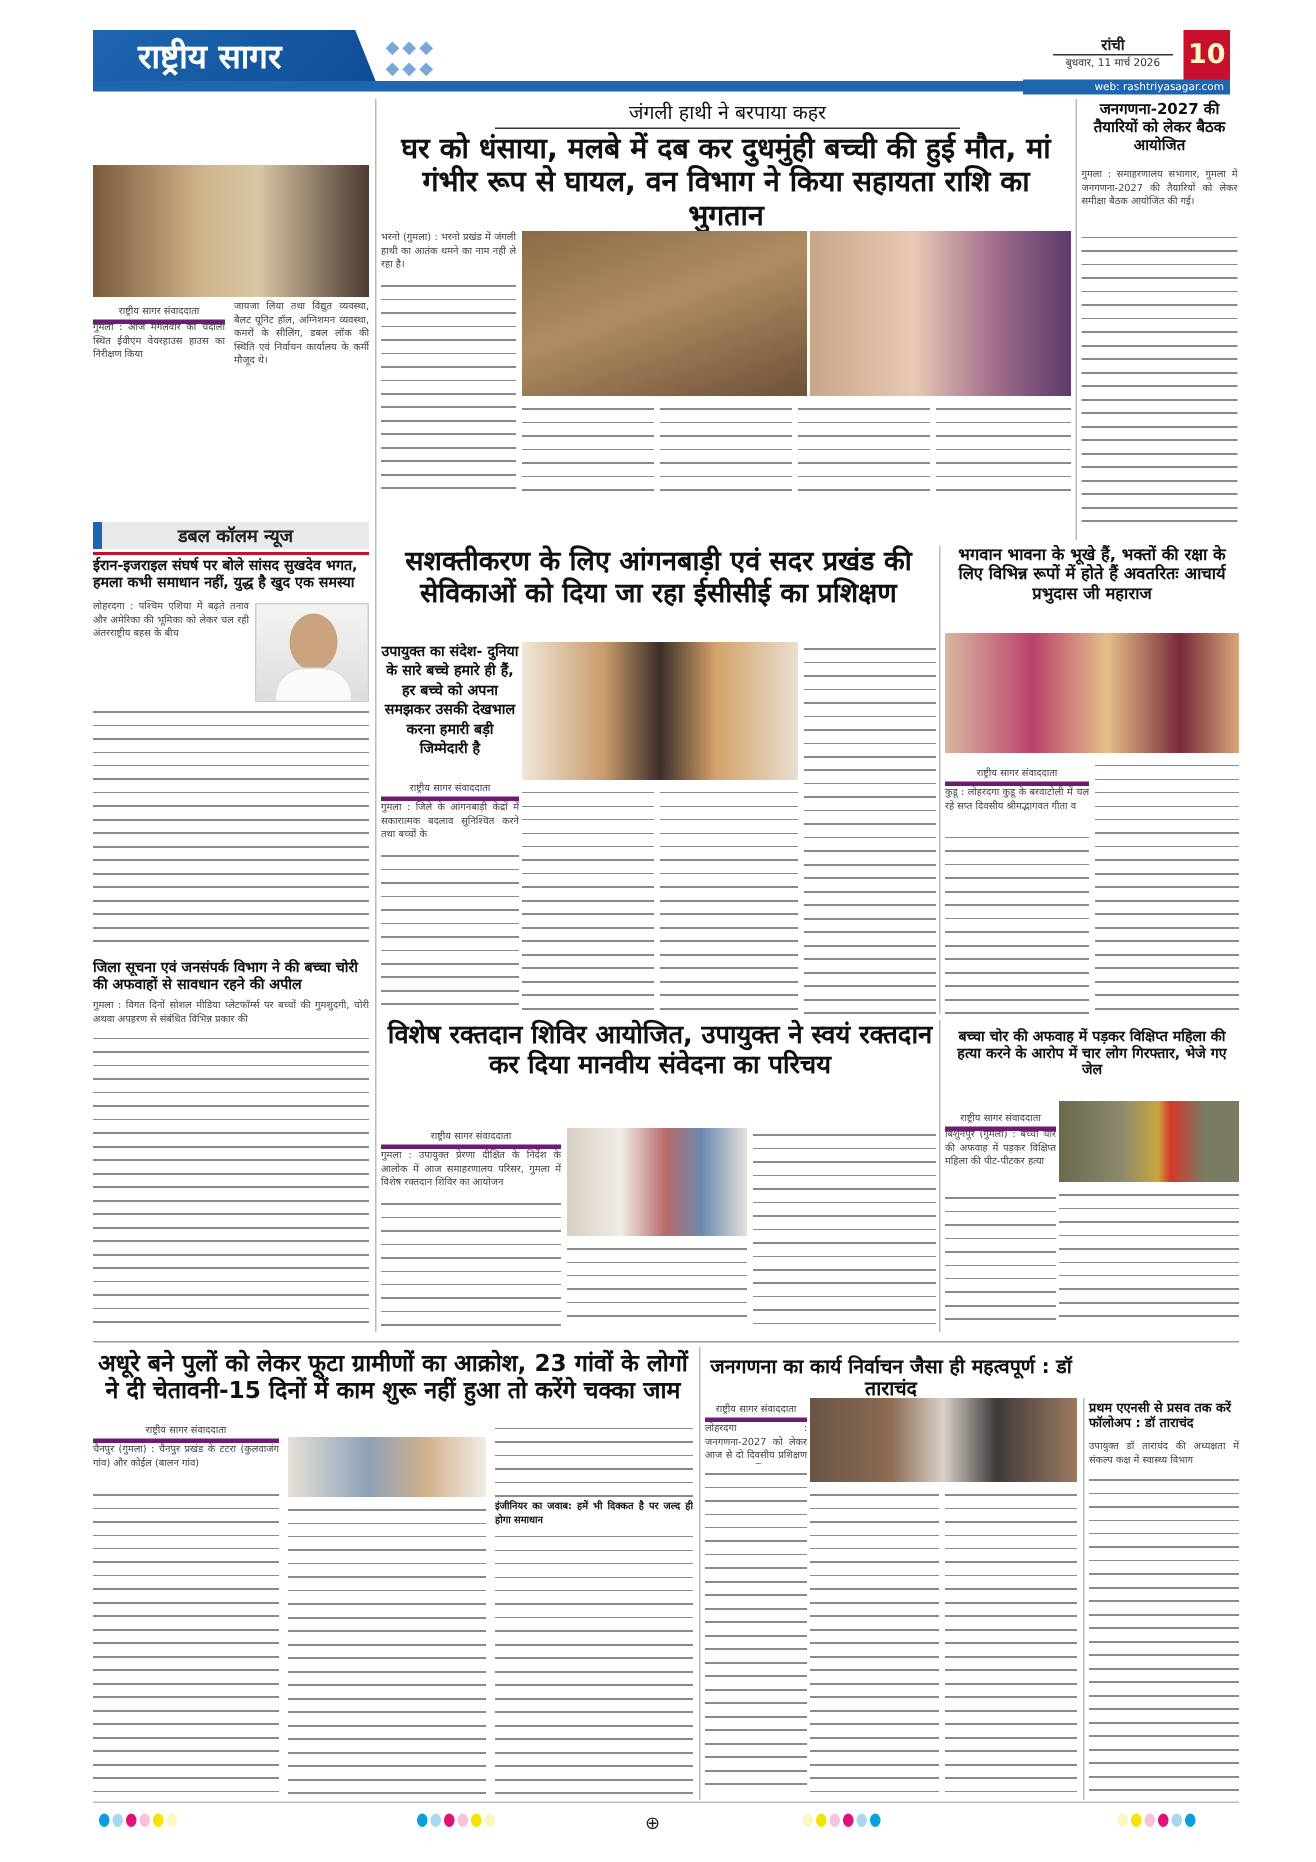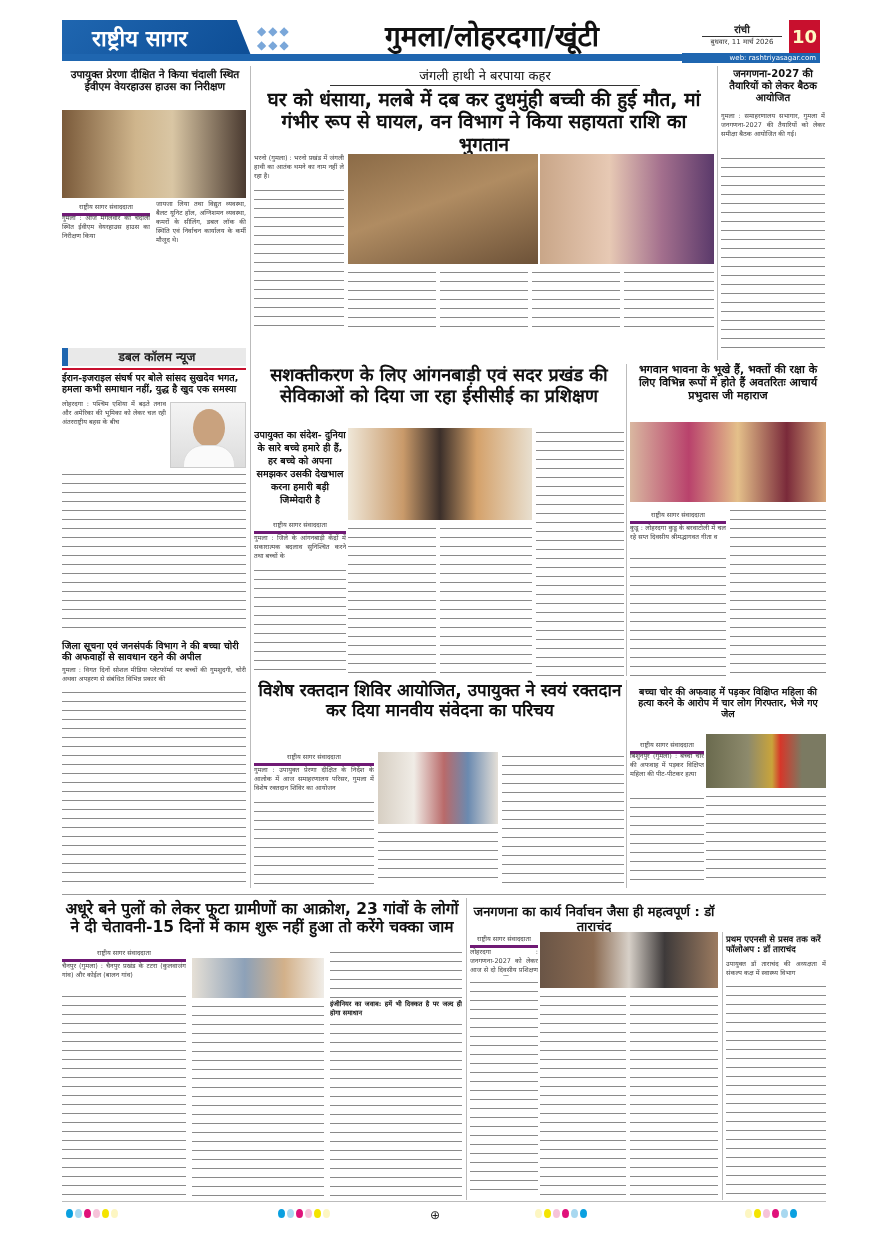--- a/index.html
+++ b/index.html
@@ -32,29 +32,27 @@
 .reg{position:absolute;left:430px;top:1208px;font-size:12px;color:#222}
 </style>
 </head>
 <body>
 
 <div class="page">
 
   <div class="mast">
     <div class="mast-brand">राष्ट्रीय सागर</div>
     <div class="mast-dots">◆◆◆<br>◆◆◆</div>
-    <div class="mast-section">गुमला/लोहरदगा/खूंटी</div>
     <div class="mast-city">रांची</div>
     <div class="mast-date">बुधवार, 11 मार्च 2026</div>
     <div class="mast-page">10</div>
     <div class="mast-bar"></div>
     <div class="mast-web">web: rashtriyasagar.com</div>
   </div>
 
-  <div class="hl" style="left:62px;top:68px;width:186px;font-size:10.5px">उपायुक्त प्रेरणा दीक्षित ने किया चंदाली स्थित ईवीएम वेयरहाउस हाउस का निरीक्षण</div>
   <div class="photo" style="left:62px;top:110px;width:184px;height:88px;background:linear-gradient(90deg,#7a5a3a,#cfb58c 40%,#d9c6a4 60%,#4a3a30)"></div>
   <div class="byline" style="left:62px;top:202px;width:88px">राष्ट्रीय सागर संवाददाता</div>
   <div class="body-text" style="left:156px;top:200px;width:90px;height:134px">जायजा लिया तथा विद्युत व्यवस्था, बैलट यूनिट हॉल, अग्निशमन व्यवस्था, कमरों के सीलिंग, डबल लॉक की स्थिति एवं निर्वाचन कार्यालय के कर्मी मौजूद थे।</div>
   <div class="body-text" style="left:62px;top:214px;width:88px;height:120px">गुमला : आज मंगलवार को चंदाली स्थित ईवीएम वेयरहाउस हाउस का निरीक्षण किया</div>
 
   <div class="section-banner">डबल कॉलम न्यूज</div>
   <div class="red-rule" style="left:62px;top:368px;width:184px"></div>
 
   <div class="hl" style="left:62px;top:372px;width:186px;font-size:9.5px;text-align:left">ईरान-इजराइल संघर्ष पर बोले सांसद सुखदेव भगत, हमला कभी समाधान नहीं, युद्ध है खुद एक समस्या</div>
   <div class="photo" style="left:170px;top:402px;width:76px;height:66px;background:linear-gradient(#f4f4f4,#ddd);border:1px solid #ccc">

